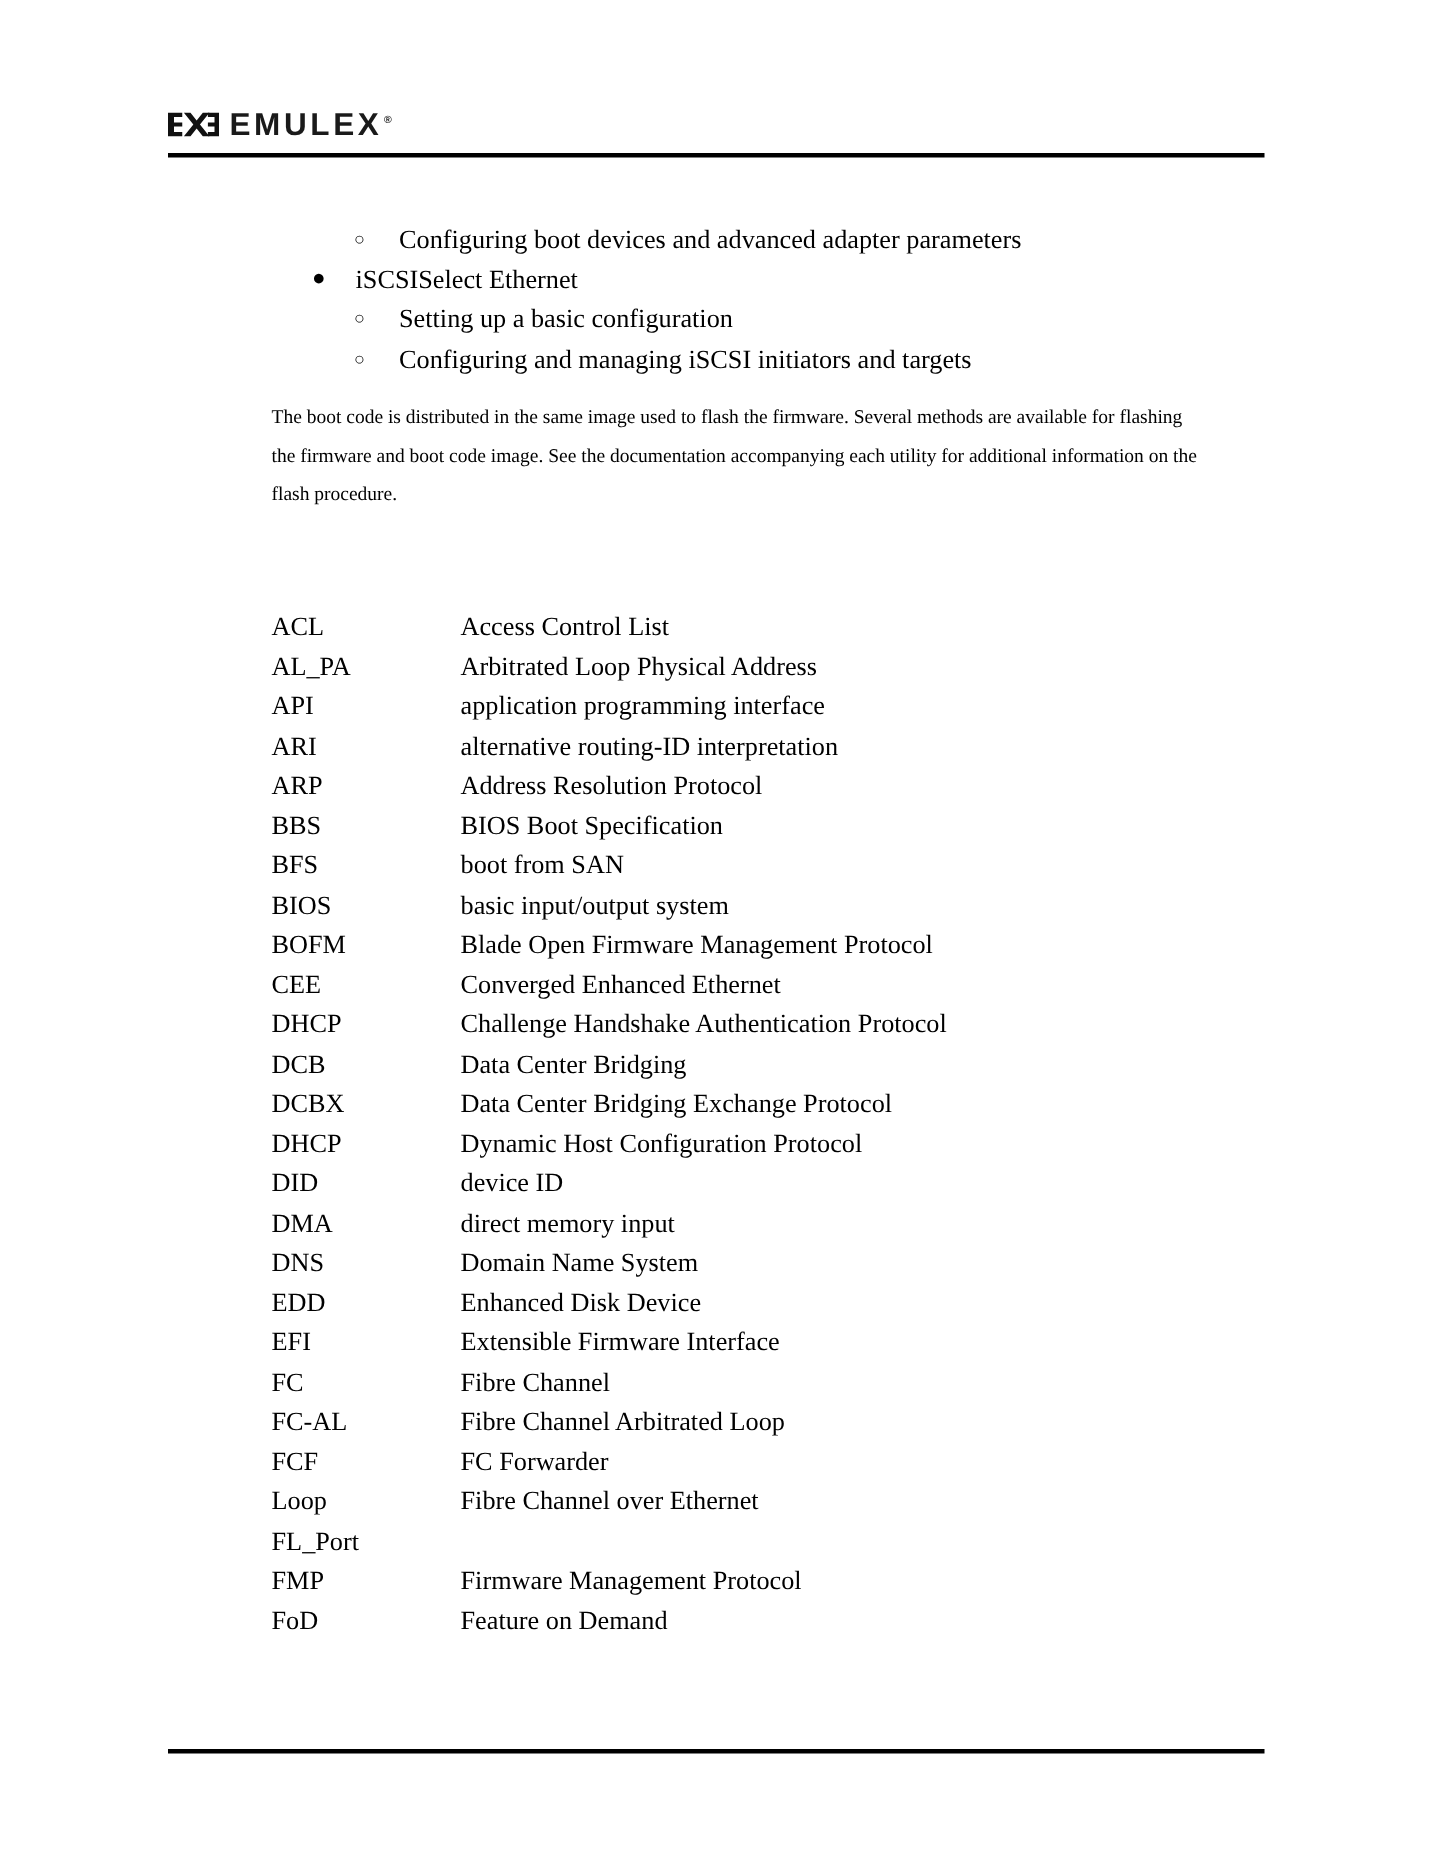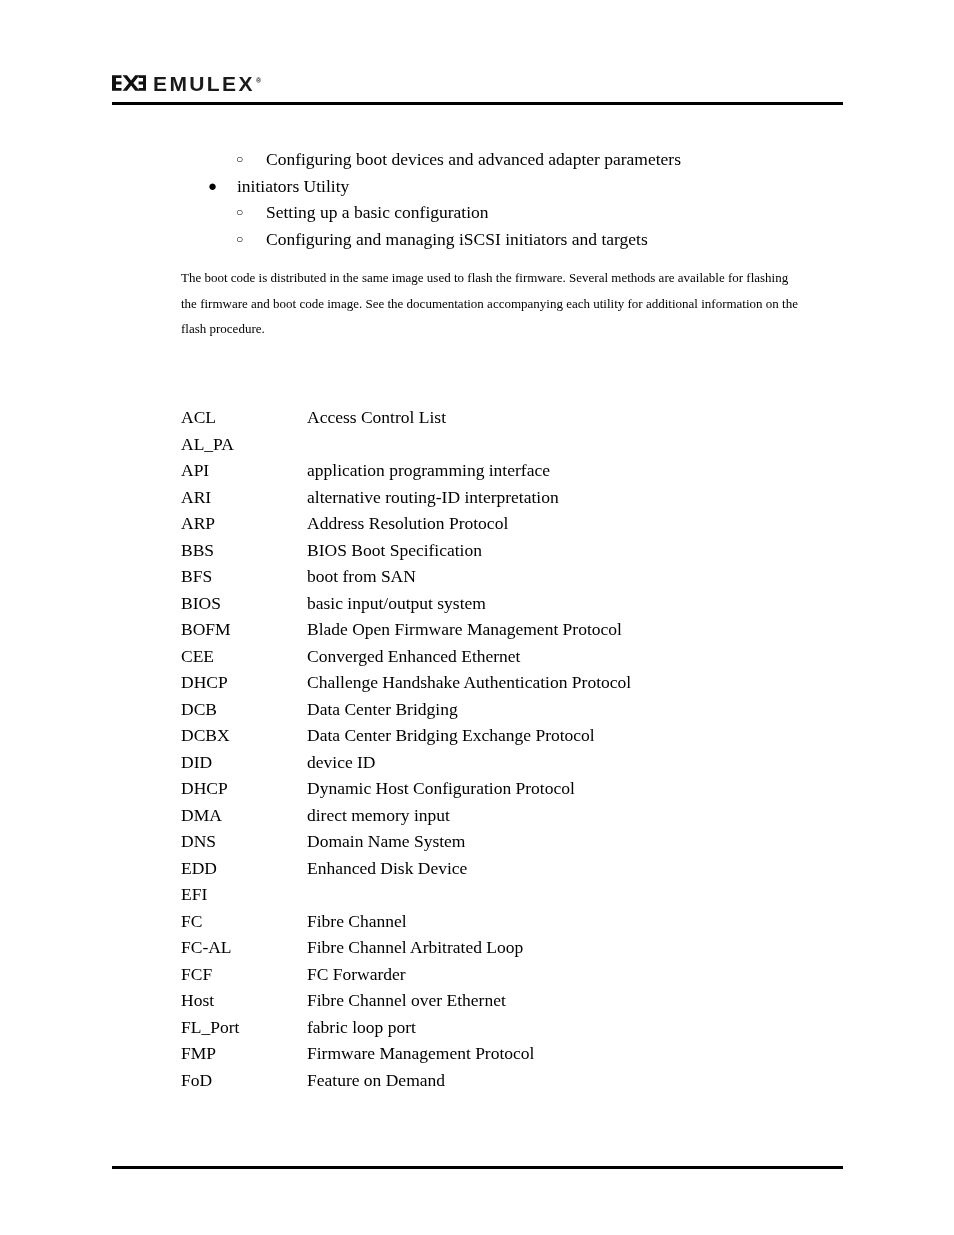--- a/index.html
+++ b/index.html
@@ -155,41 +155,42 @@
   </div>
   <div class="header-rule"></div>
 
   <div class="bullet-list">
     <div class="li li-l2">
       <span class="marker">○</span>
       <span>Configuring boot devices and advanced adapter parameters</span>
     </div>
     <div class="li li-l1">
       <span class="marker">●</span>
-      <span>initiators Utility</span>
+      <span>iSCSISelect Ethernet</span>
     </div>
     <div class="li li-l2">
       <span class="marker">○</span>
       <span>Setting up a basic configuration</span>
     </div>
     <div class="li li-l2">
       <span class="marker">○</span>
       <span>Configuring and managing iSCSI initiators and targets</span>
     </div>
   </div>
 
   <p class="paragraph">The boot code is distributed in the same image used to flash the firmware. Several methods are available for flashing the firmware and boot code image. See the documentation accompanying each utility for additional information on the flash procedure.</p>
 
   <div class="glossary">
     <div class="glossary-row">
         <span class="glossary-term">ACL</span>
         <span class="glossary-def">Access Control List</span>
       </div>
     <div class="glossary-row">
         <span class="glossary-term">AL_PA</span>
+        <span class="glossary-def">Arbitrated Loop Physical Address</span>
       </div>
     <div class="glossary-row">
         <span class="glossary-term">API</span>
         <span class="glossary-def">application programming interface</span>
       </div>
     <div class="glossary-row">
         <span class="glossary-term">ARI</span>
         <span class="glossary-def">alternative routing-ID interpretation</span>
       </div>
     <div class="glossary-row">
@@ -222,61 +223,61 @@
       </div>
     <div class="glossary-row">
         <span class="glossary-term">DCB</span>
         <span class="glossary-def">Data Center Bridging</span>
       </div>
     <div class="glossary-row">
         <span class="glossary-term">DCBX</span>
         <span class="glossary-def">Data Center Bridging Exchange Protocol</span>
       </div>
     <div class="glossary-row">
+        <span class="glossary-term">DHCP</span>
+        <span class="glossary-def">Dynamic Host Configuration Protocol</span>
+      </div>
+    <div class="glossary-row">
         <span class="glossary-term">DID</span>
         <span class="glossary-def">device ID</span>
       </div>
     <div class="glossary-row">
-        <span class="glossary-term">DHCP</span>
-        <span class="glossary-def">Dynamic Host Configuration Protocol</span>
-      </div>
-    <div class="glossary-row">
         <span class="glossary-term">DMA</span>
         <span class="glossary-def">direct memory input</span>
       </div>
     <div class="glossary-row">
         <span class="glossary-term">DNS</span>
         <span class="glossary-def">Domain Name System</span>
       </div>
     <div class="glossary-row">
         <span class="glossary-term">EDD</span>
         <span class="glossary-def">Enhanced Disk Device</span>
       </div>
     <div class="glossary-row">
         <span class="glossary-term">EFI</span>
+        <span class="glossary-def">Extensible Firmware Interface</span>
       </div>
     <div class="glossary-row">
         <span class="glossary-term">FC</span>
         <span class="glossary-def">Fibre Channel</span>
       </div>
     <div class="glossary-row">
         <span class="glossary-term">FC-AL</span>
         <span class="glossary-def">Fibre Channel Arbitrated Loop</span>
       </div>
     <div class="glossary-row">
         <span class="glossary-term">FCF</span>
         <span class="glossary-def">FC Forwarder</span>
       </div>
     <div class="glossary-row">
-        <span class="glossary-term">Host</span>
+        <span class="glossary-term">Loop</span>
         <span class="glossary-def">Fibre Channel over Ethernet</span>
       </div>
     <div class="glossary-row">
         <span class="glossary-term">FL_Port</span>
-        <span class="glossary-def">fabric loop port</span>
       </div>
     <div class="glossary-row">
         <span class="glossary-term">FMP</span>
         <span class="glossary-def">Firmware Management Protocol</span>
       </div>
     <div class="glossary-row">
         <span class="glossary-term">FoD</span>
         <span class="glossary-def">Feature on Demand</span>
       </div>
   </div>

